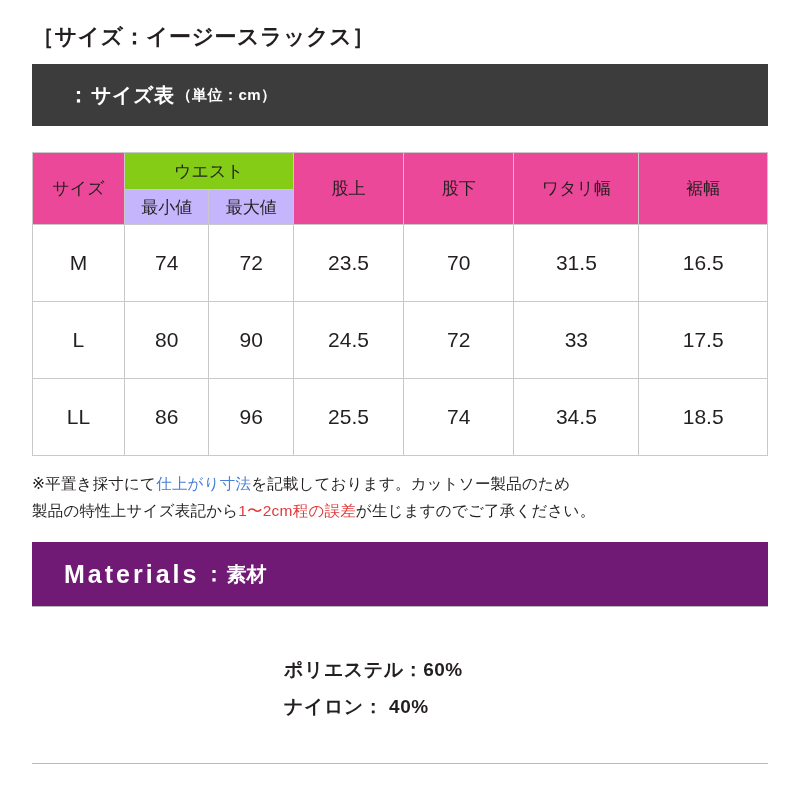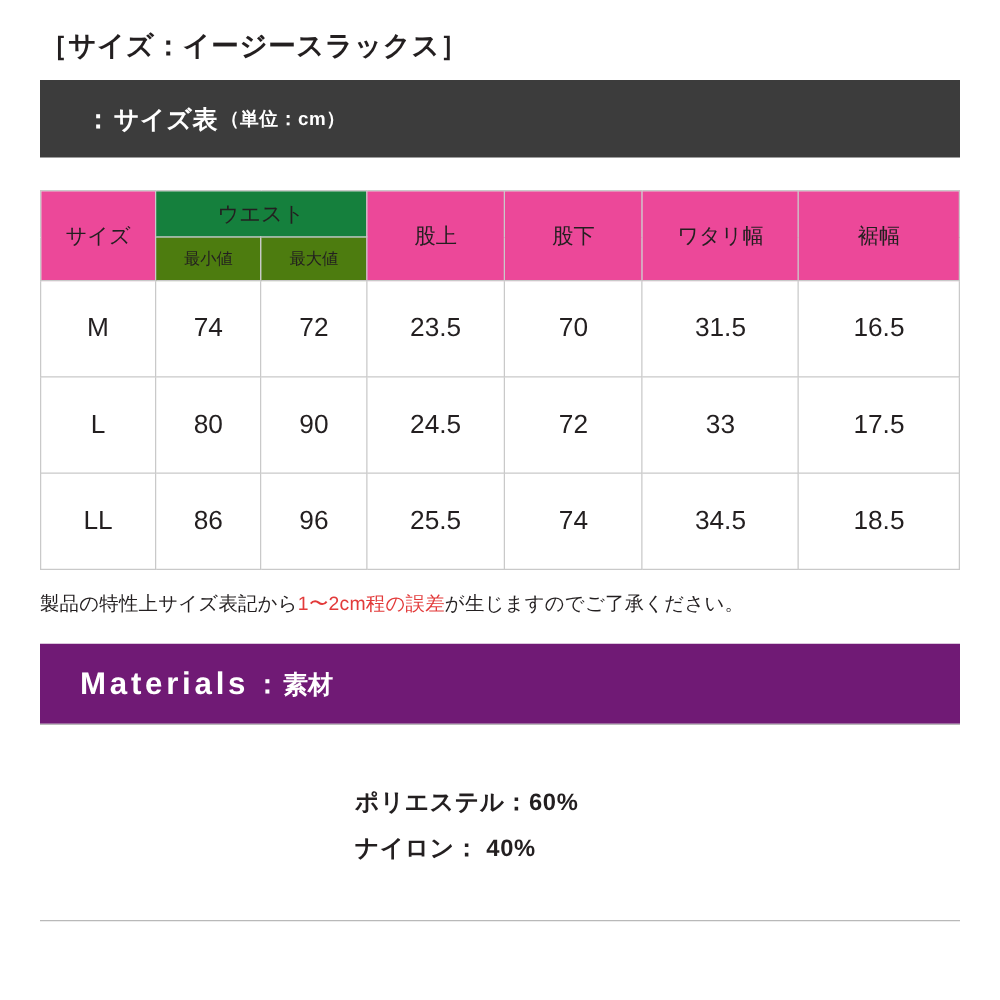--- a/index.html
+++ b/index.html
@@ -76,28 +76,28 @@
     font-weight: normal;
     color: #231f20;
   }
   .hdr-cell {
     background: #ec4899;
     font-size: 17px;
     height: 66px;
     vertical-align: middle;
   }
   .hdr-waist-top {
-    background: #15803d;
+    background: #84cc16;
     font-size: 17px;
     height: 34px;
     vertical-align: middle;
   }
   .hdr-waist-sub {
-    background: #4d7c0f;
-    font-size: 13px;
+    background: #c4b5fd;
+    font-size: 17px;
     height: 32px;
     vertical-align: middle;
   }
   .body-cell {
     height: 74px;
     font-size: 21px;
     vertical-align: middle;
     background: #ffffff;
   }
   .body-size {
@@ -222,20 +222,21 @@
         <td class="body-cell">96</td>
         <td class="body-cell">25.5</td>
         <td class="body-cell">74</td>
         <td class="body-cell">34.5</td>
         <td class="body-cell">18.5</td>
       </tr>
     </tbody>
   </table>
 
   <div class="note">
+    <div><span>※平置き採寸にて</span><span class="blue">仕上がり寸法</span><span>を記載しております。カットソー製品のため</span></div>
     <div><span>製品の特性上サイズ表記から</span><span class="red">1〜2cm程の誤差</span><span>が生じますのでご了承ください。</span></div>
   </div>
 
   <div class="band-materials">
     <span class="m-en">Materials</span>
     <span class="m-sep">：</span>
     <span class="m-jp">素材</span>
   </div>
 
   <hr class="rule">

